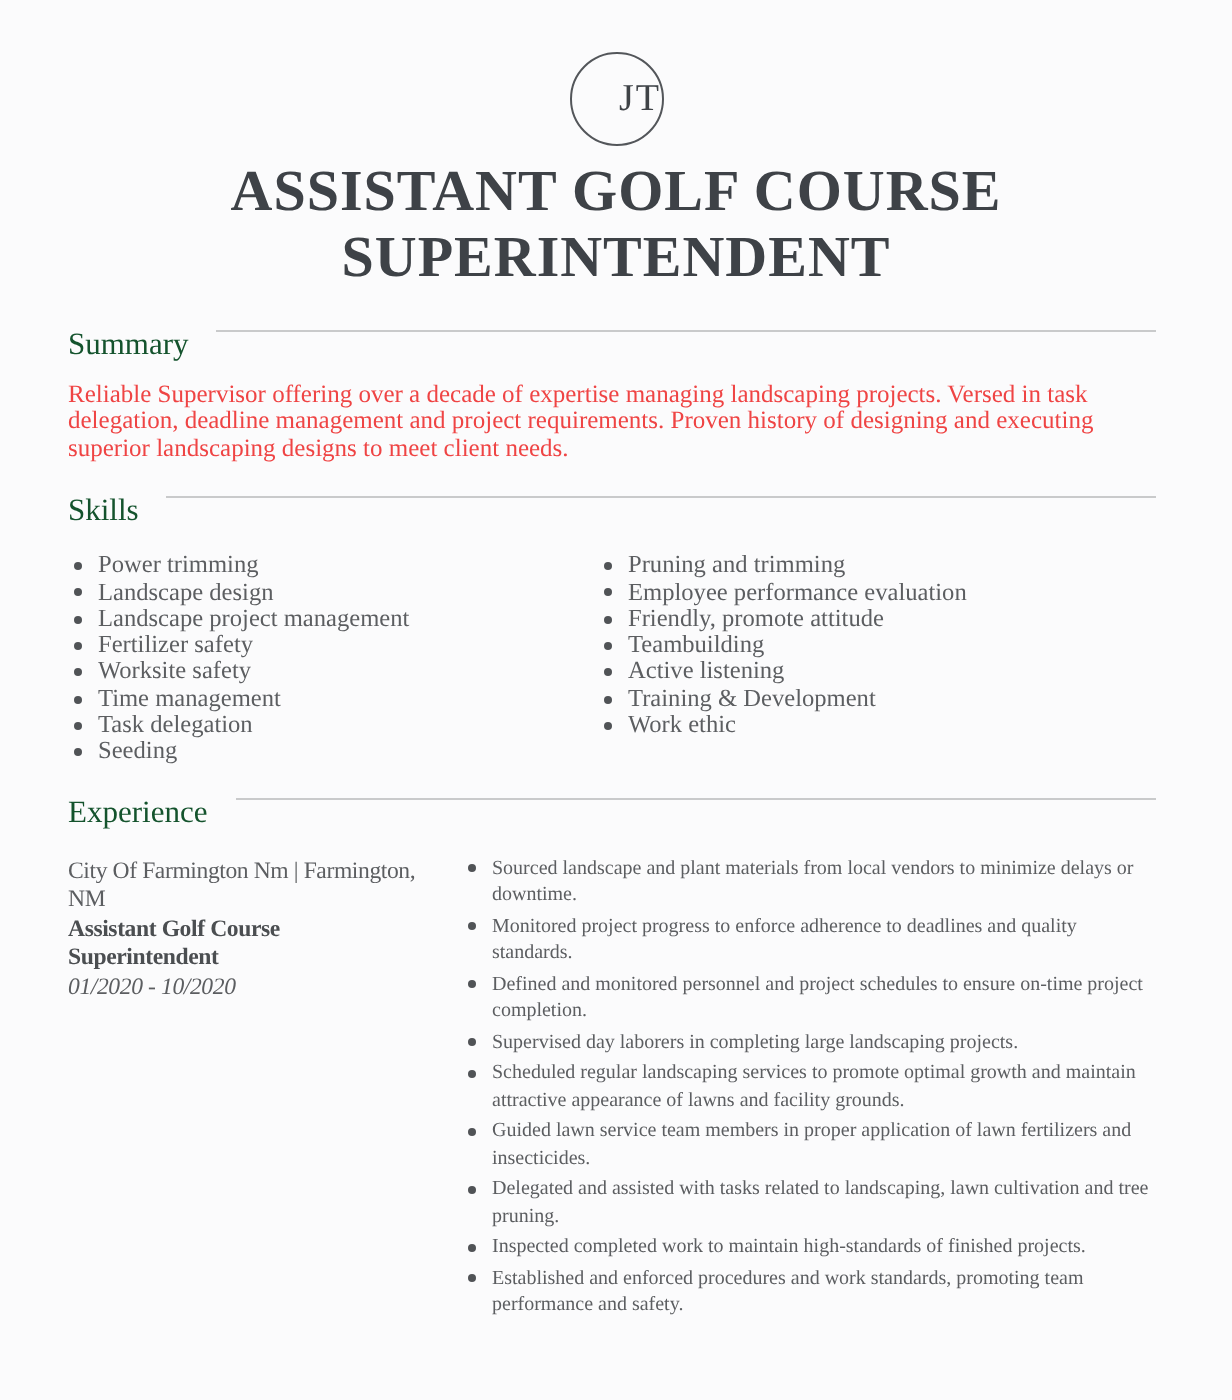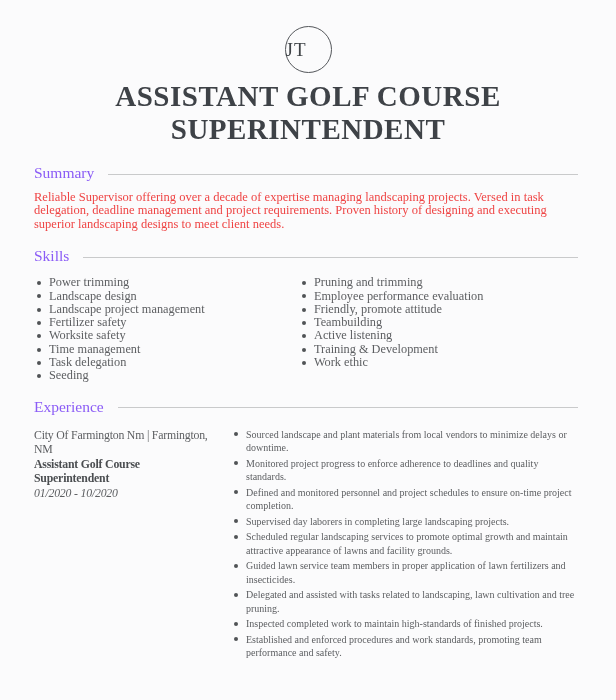--- a/index.html
+++ b/index.html
@@ -11,42 +11,42 @@
     overflow: hidden;
   }
   .page { width: 616px; height: 700px; }
 
   
   .monogram {
     width: 47px; height: 47px;
     border: 1.5px solid #53565a;
     border-radius: 50%;
     margin: 26px auto 7px auto;
-    display: flex; align-items: center; justify-content: flex-start;
+    display: flex; align-items: center; justify-content: flex-end;
     font-size: 19px; color: #3f4347; letter-spacing: 1px;
   }
 
   
   .title {
     margin: 0 auto;
     width: 480px;
     text-align: center;
     font-size: 29px;
     line-height: 33px;
     font-weight: bold;
     color: #3e4247;
     letter-spacing: 0.5px;
   }
 
   .content { margin: 18px 38px 0 34px; }
 
   
   .sec-head {
-    display: flex; align-items: center;
-    font-size: 15.5px; color: #8b5cf6;
+    display: flex; 
+    font-size: 15.5px; color: #14532d;
   }
   .sec-head .rule {
     flex: 1; height: 0;
     border-top: 1px solid #c9cacb;
     margin-left: 14px;
     position: relative; top: 1px;
   }
   .sec-summary { margin-top: 0; }
   .sec-skills { margin-top: 16px; }
   .sec-experience { margin-top: 15px; }

